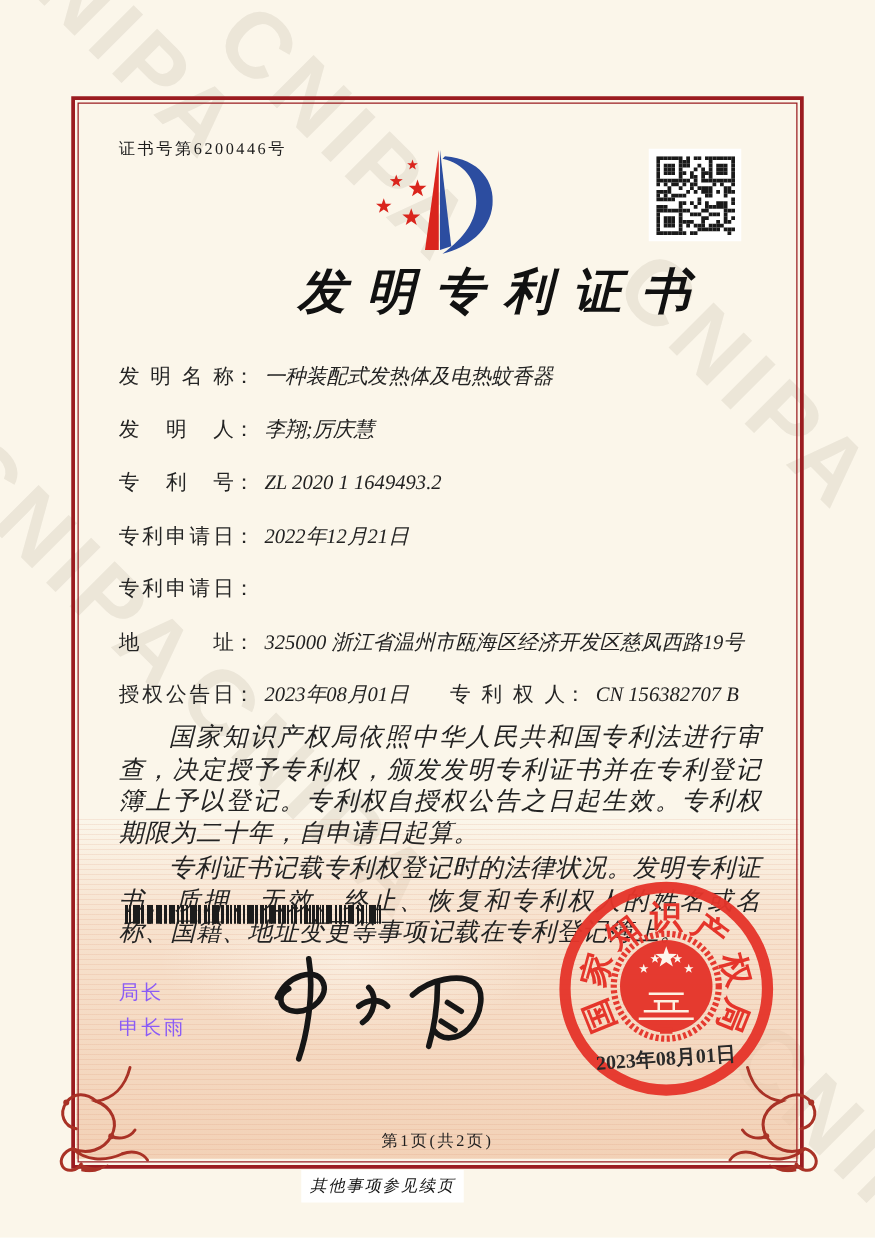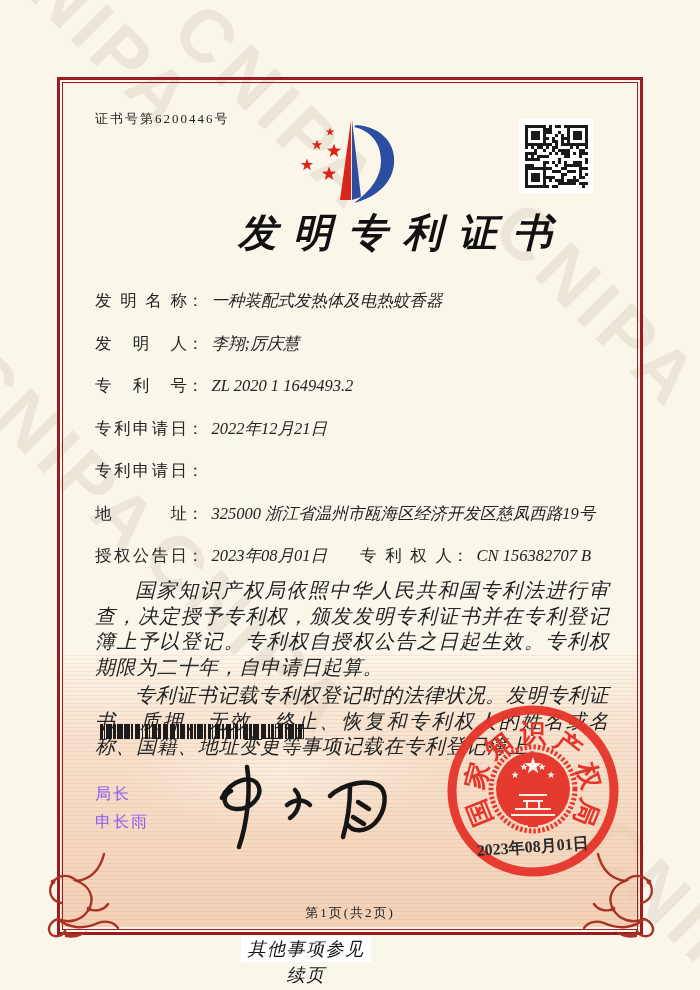--- a/index.html
+++ b/index.html
@@ -78,21 +78,21 @@
   .officer.n{top:812px;}
   .sig{position:absolute;left:192px;top:754px;z-index:2;}
   .seal{position:absolute;left:445px;top:703px;z-index:4;}
   .page-num{
     position:absolute;left:57px;top:904px;width:586px;z-index:2;
     text-align:center;font-size:13px;letter-spacing:2px;color:#1f1f1f;
   }
   .bottom-note{
     position:absolute;left:241px;top:936px;width:130px;height:26px;z-index:2;
     background:#ffffff;text-align:center;line-height:26px;
-    font-size:18px;letter-spacing:1.5px;font-style:italic;color:#151515;
+    font-size:13px;letter-spacing:1.5px;font-style:italic;color:#151515;
   }
   .flourish{position:absolute;z-index:5;}
   .flourish.bl{left:34px;top:852px;}
   .flourish.br{left:582px;top:852px;transform:scaleX(-1);}
 </style>
 </head>
 <body>
 
 <div class="page">
 

